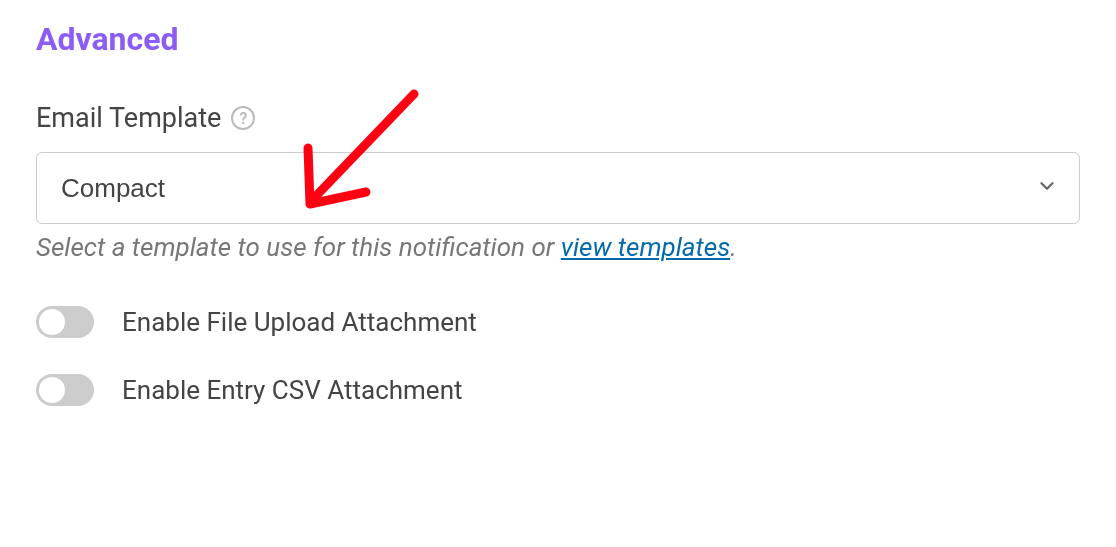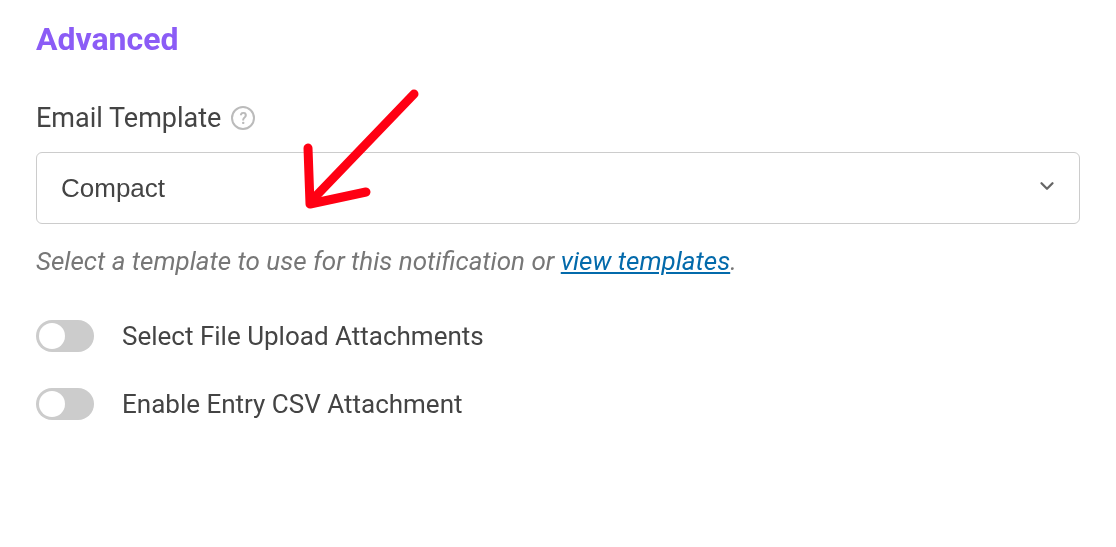--- a/index.html
+++ b/index.html
@@ -37,21 +37,21 @@
       border-radius: 50%;
       color: #bbb;
       font-size: 16px;
       font-weight: 600;
       cursor: pointer;
       user-select: none;
     }
     .select-wrap {
       position: relative;
       width: 100%;
-      margin-bottom: 22px;
+      margin-bottom: 8px;
     }
     .select-control {
       width: 100%;
       height: 72px;
       border: 1px solid #ccc;
       border-radius: 6px;
       background: #fff;
       font-size: 26px;
       color: #444;
       padding: 0 60px 0 24px;
@@ -136,21 +136,21 @@
 </div>
 
 <p class="helper-text">
   <span>Select a template to use for this notification or </span><a href="#">view templates</a><span class="period">.</span>
 </p>
 
 <div class="toggle-row">
   <div class="toggle">
     <div class="toggle-knob"></div>
   </div>
-  <span class="toggle-label">Select File Upload Attachments</span>
+  <span class="toggle-label">Enable File Upload Attachment</span>
 </div>
 
 <div class="toggle-row">
   <div class="toggle">
     <div class="toggle-knob"></div>
   </div>
   <span class="toggle-label">Enable Entry CSV Attachment</span>
 </div>
 
 <svg class="annotation-arrow" width="150" height="130" viewBox="0 0 150 130">

